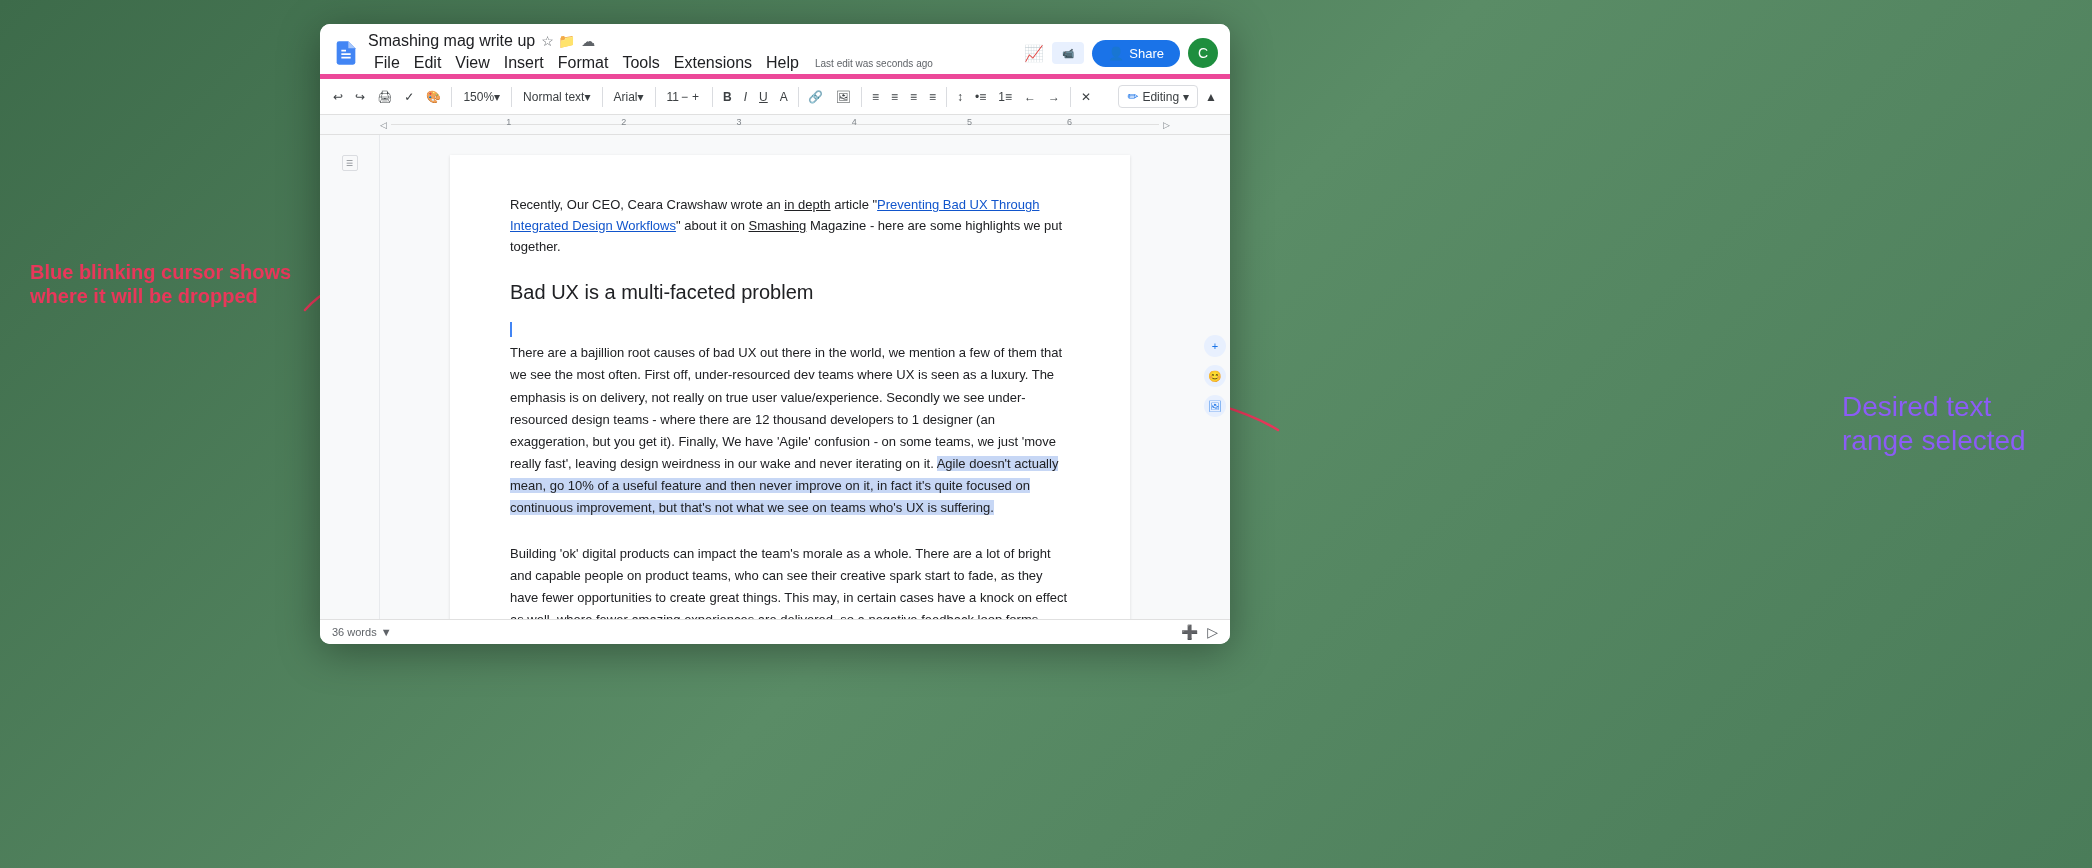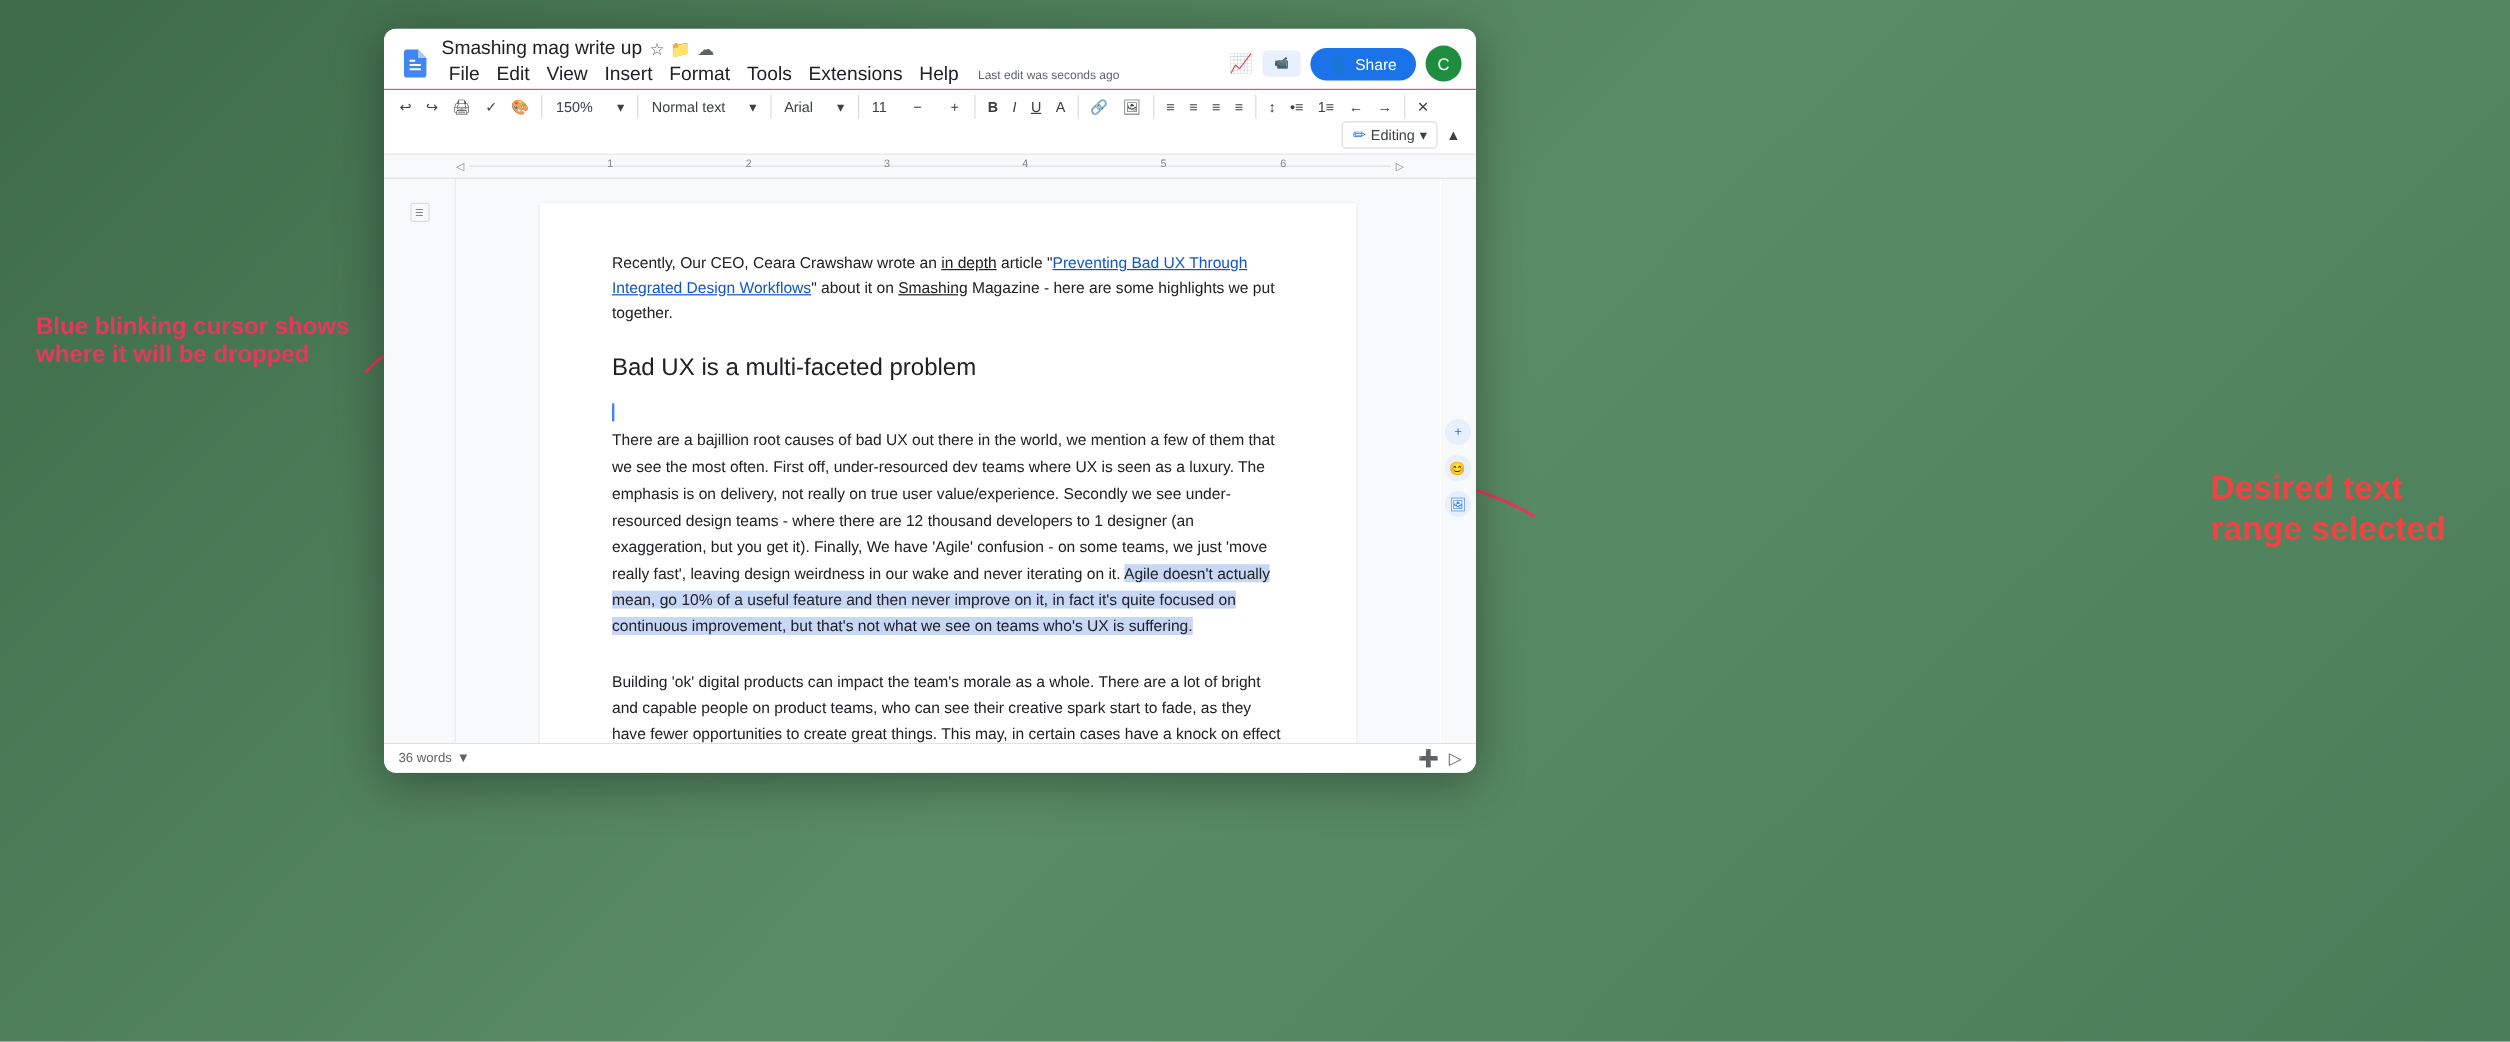--- a/index.html
+++ b/index.html
@@ -32,23 +32,23 @@
       font-family: 'Arial Rounded MT Bold', Arial, sans-serif;
       line-height: 1.2;
       width: 280px;
       text-align: left;
     }
 
     .annotation-right {
       position: absolute;
       right: 30px;
       top: 390px;
-      color: #ef4444;
+      color: #8b5cf6;
       font-size: 28px;
-      font-weight: 700;
+      font-weight: 400;
       font-family: 'Arial Rounded MT Bold', Arial, sans-serif;
       line-height: 1.2;
       width: 220px;
       text-align: left;
     }
 
     
     .arrows-overlay {
       position: absolute;
       top: 0;
@@ -73,21 +73,21 @@
       flex-direction: column;
     }
 
     
     .title-bar {
       background: #fff;
       padding: 8px 12px 0 12px;
       display: flex;
       align-items: center;
       justify-content: space-between;
-      border-bottom: 1px solid #ec4899;
+      border-bottom: 5px solid #ec4899;
       min-height: 50px;
     }
 
     .title-bar-left {
       display: flex;
       align-items: center;
       gap: 8px;
     }
 
     .docs-icon {
@@ -224,21 +224,21 @@
       background: transparent;
     }
 
     .tb-dropdown {
       padding: 3px 6px;
       border-radius: 3px;
       font-size: 12px;
       color: #3c4043;
       display: flex;
       align-items: flex-end;
-      gap: 20px;
+      gap: 0;
       cursor: pointer;
       border: none;
       background: transparent;
     }
 
     .editing-badge {
       background: #fff;
       border: 1px solid #dadce0;
       border-radius: 4px;
       padding: 3px 8px;

